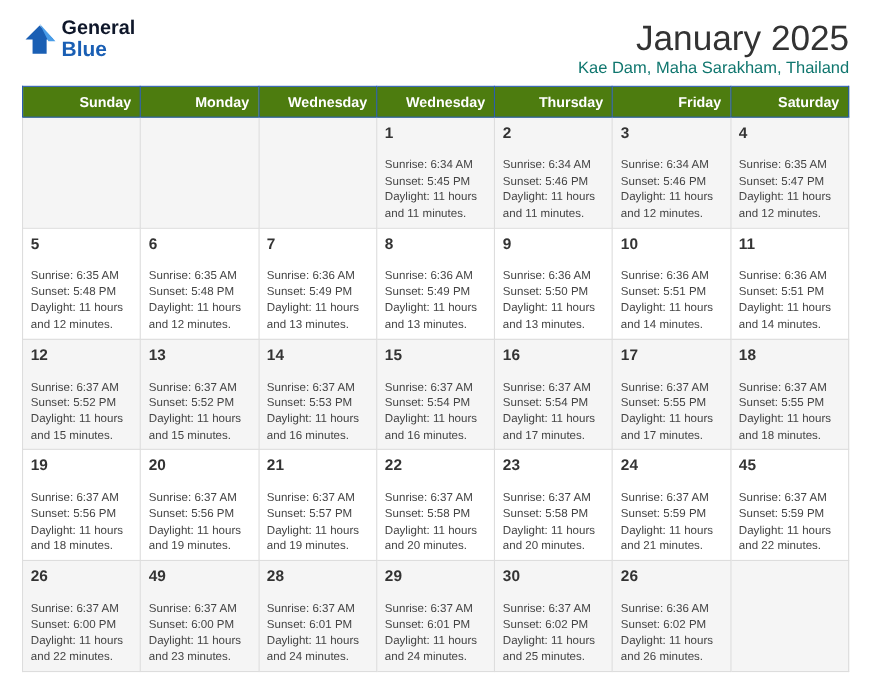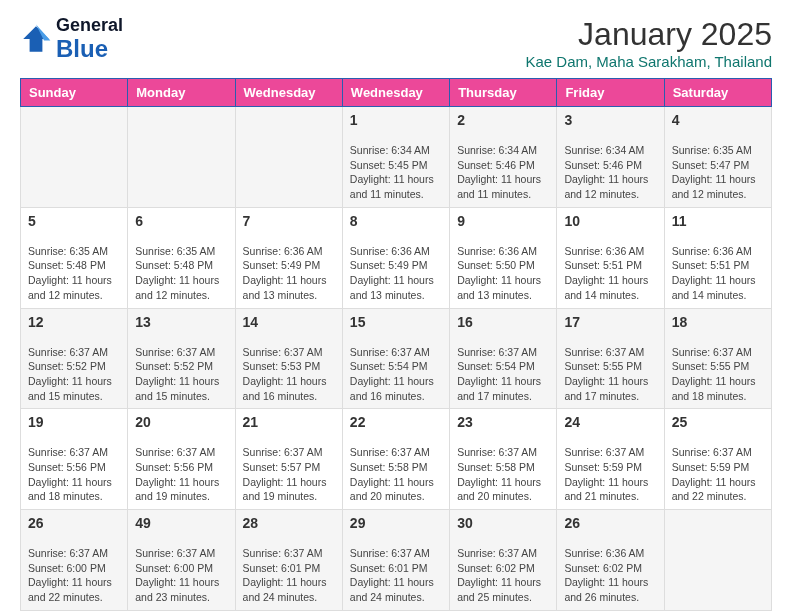--- a/index.html
+++ b/index.html
@@ -23,21 +23,21 @@
       display: flex;
       flex-direction: column;
       line-height: 1.1;
     }
     .logo-general {
       font-size: 18px;
       font-weight: bold;
       color: #0f172a;
     }
     .logo-blue {
-      font-size: 24px;
+      font-size: 19px;
       font-weight: bold;
       color: #1a5fb4;
     }
     .logo-icon {
       width: 32px;
       height: 32px;
       margin-right: 4px;
     }
     .title-block {
       text-align: right;
@@ -52,26 +52,26 @@
       color: #0f766e;
     }
     .calendar {
       width: 100%;
       border-collapse: collapse;
       padding: 0 10px;
       margin: 0 10px;
       width: calc(100% - 20px);
     }
     .calendar thead tr th {
-      background-color: #ec4899;
+      background-color: #4d7c0f;
       color: #fff;
       padding: 6px 8px;
       font-size: 13px;
       font-weight: bold;
-      text-align: left;
+      text-align: right;
       border: 1px solid #2a5db0;
     }
     .calendar tbody tr td {
       vertical-align: top;
       border: 1px solid #ddd;
       padding: 5px 7px;
       font-size: 11px;
       color: #333;
       background: #fff;
       min-width: 100px;
@@ -308,21 +308,21 @@
 and 20 minutes.</div>
           </td>
           <td>
             <span class="day-number">24</span>
             <div class="day-info" style="white-space: pre-line;">Sunrise: 6:37 AM
 Sunset: 5:59 PM
 Daylight: 11 hours
 and 21 minutes.</div>
           </td>
           <td>
-            <span class="day-number">25</span>
+            <span class="day-number">45</span>
             <div class="day-info" style="white-space: pre-line;">Sunrise: 6:37 AM
 Sunset: 5:59 PM
 Daylight: 11 hours
 and 22 minutes.</div>
           </td>
         </tr>
         <tr>
           <td>
             <span class="day-number">26</span>
             <div class="day-info" style="white-space: pre-line;">Sunrise: 6:37 AM

